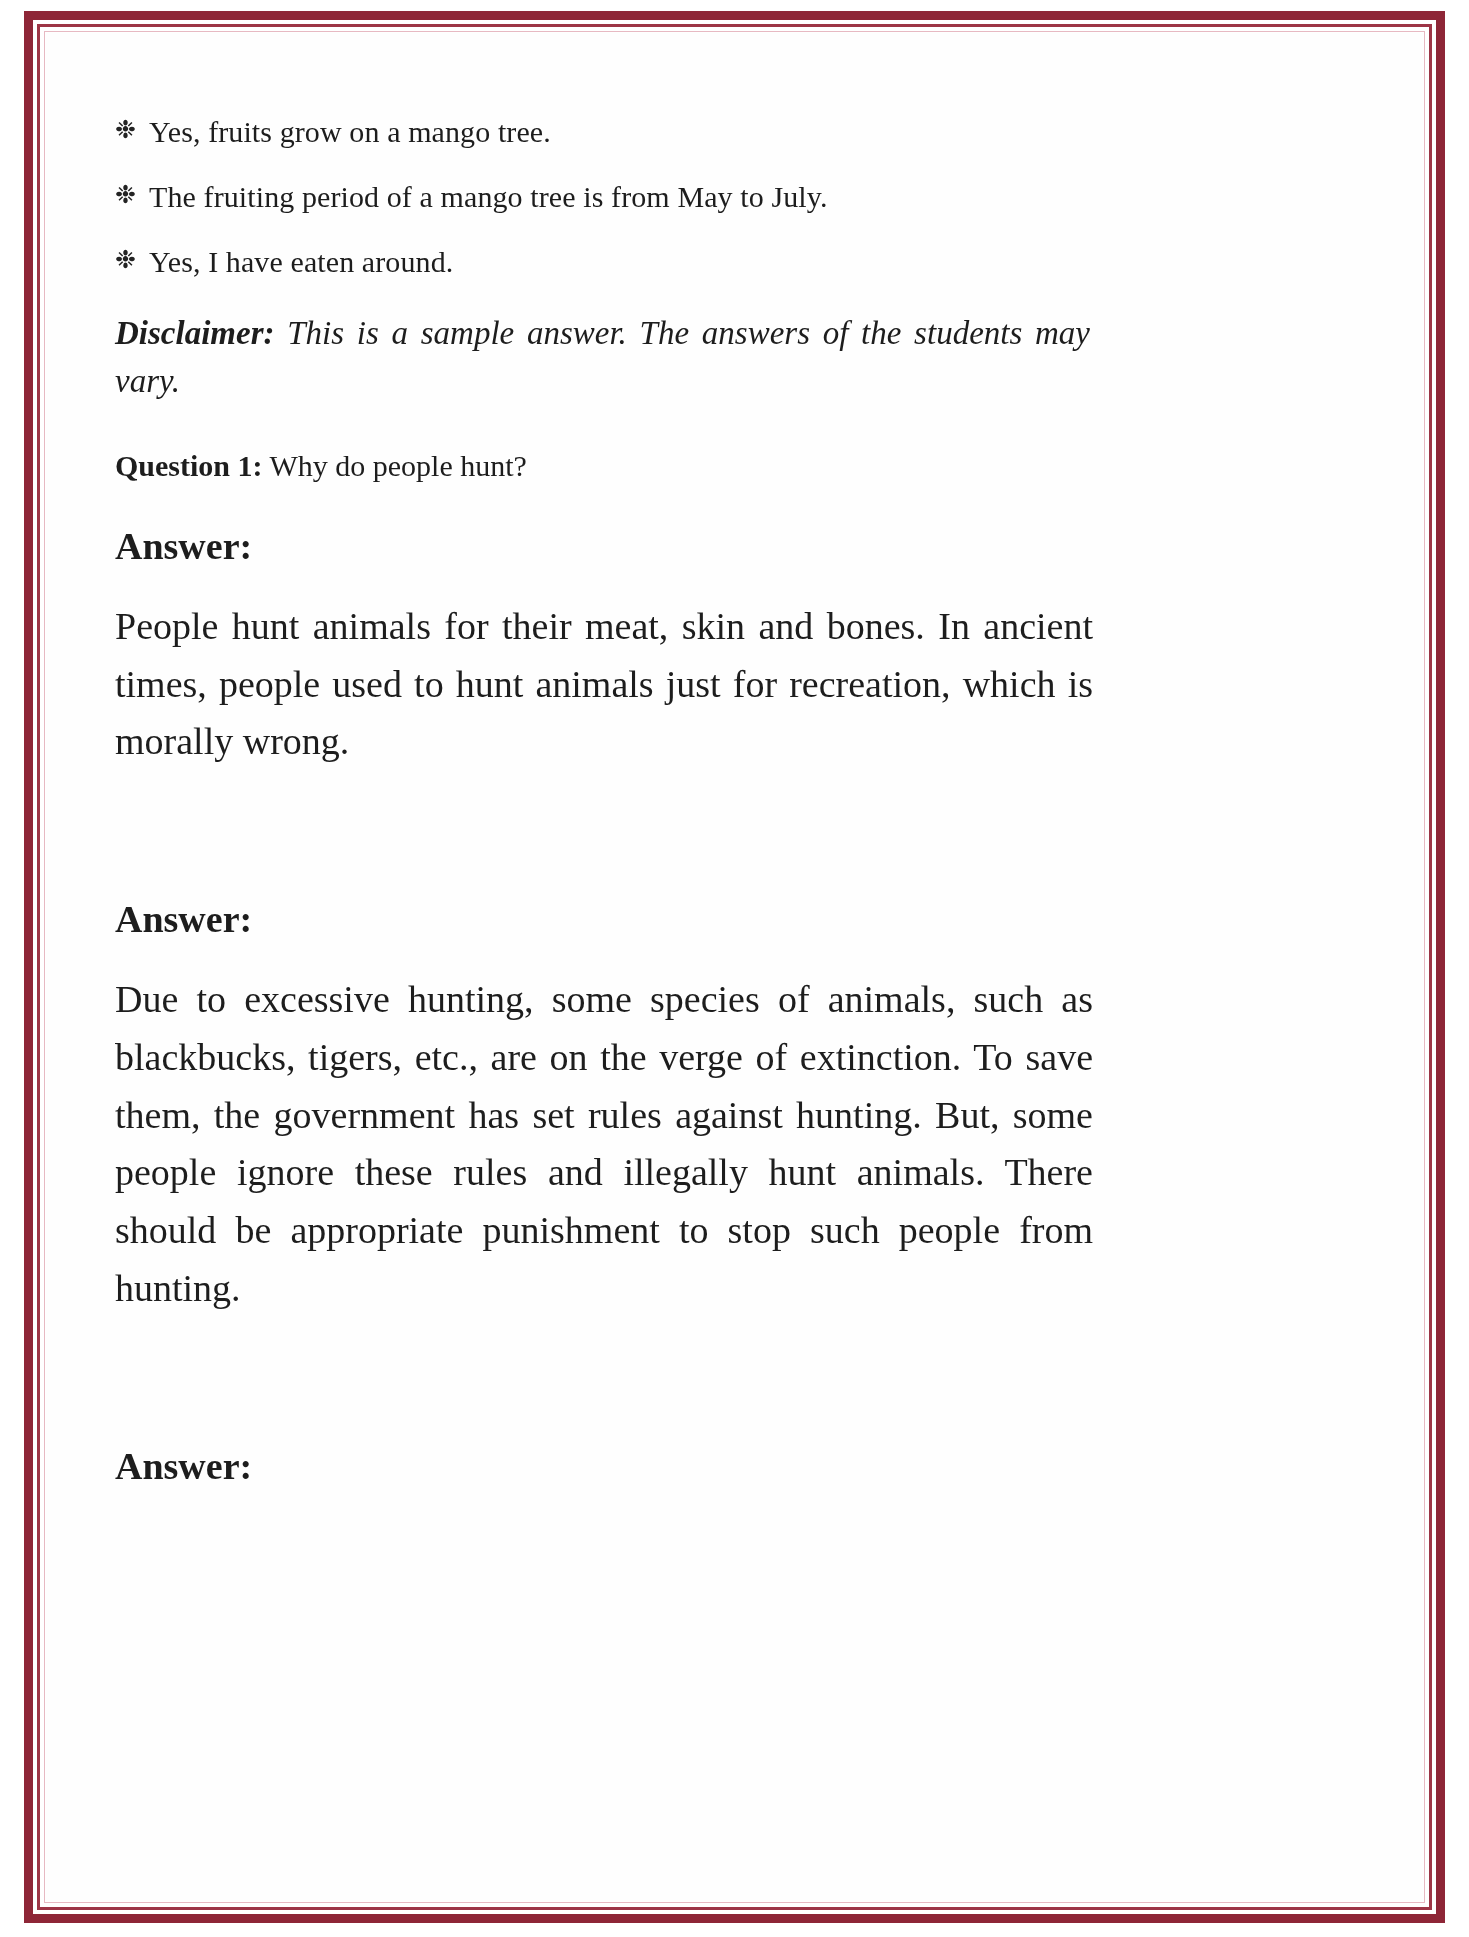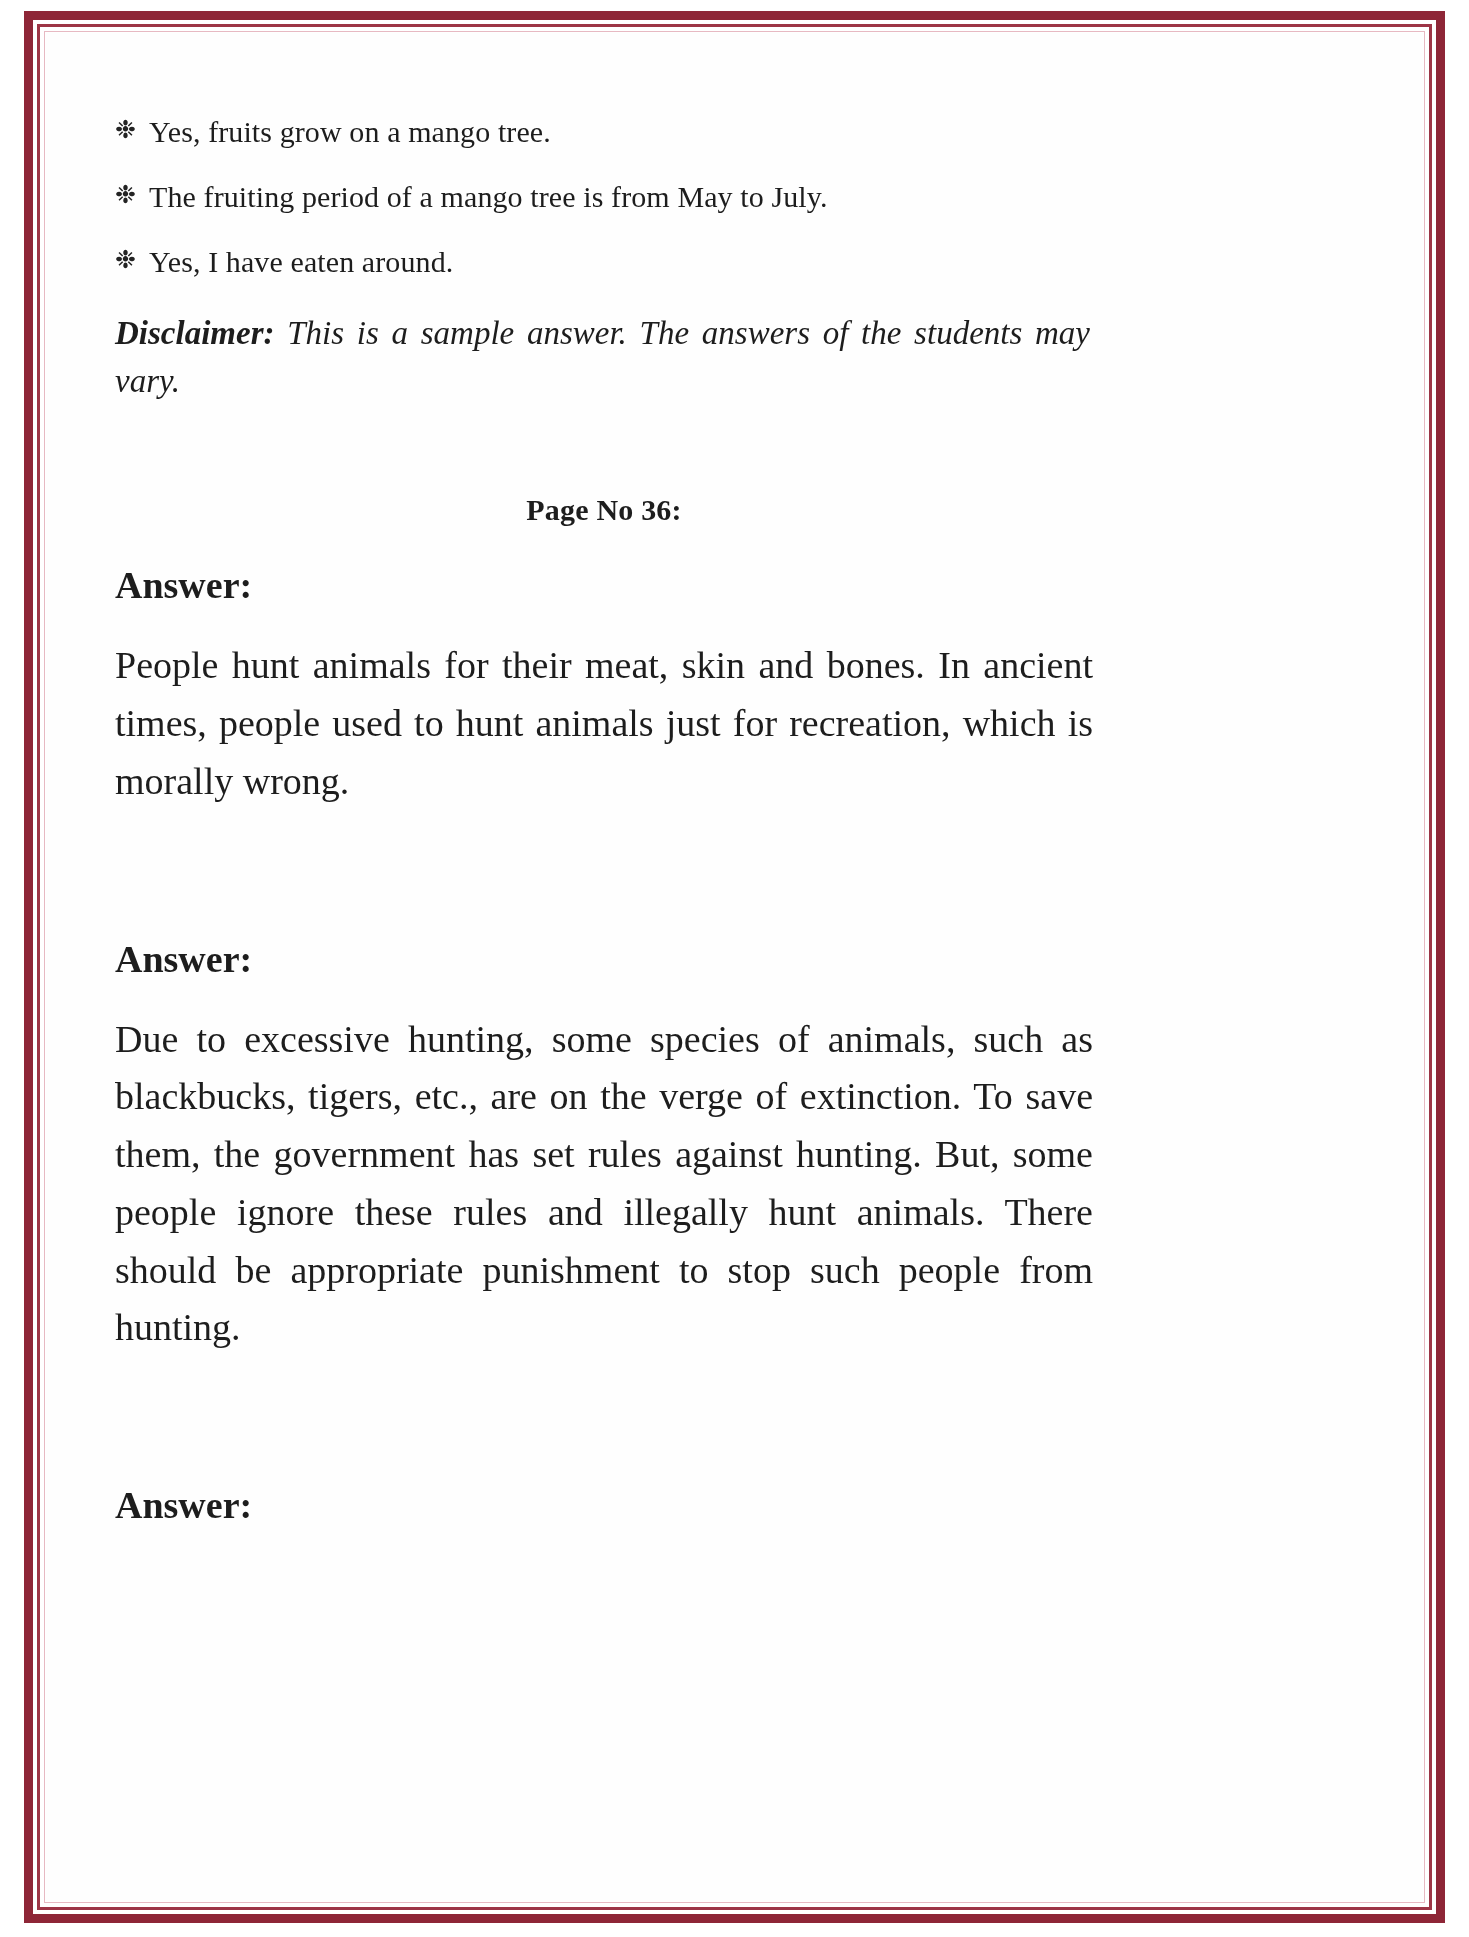--- a/index.html
+++ b/index.html
@@ -162,22 +162,22 @@
       <span class="bullet-glyph">❉</span>
       <span class="bullet-text">The fruiting period of a mango tree is from May to July.</span>
     </div>
     <div class="bullet-line">
       <span class="bullet-glyph">❉</span>
       <span class="bullet-text">Yes, I have eaten around.</span>
     </div>
 
     <p class="disclaimer"><b>Disclaimer:</b><span> This is a sample answer. The answers of the students may vary.</span></p>
 
-    <div class="page-heading">Page No 36:</div>
 
+    <p class="q-line"><span class="q-label">Question 1:</span><span> Why do people hunt?</span></p>
     <div class="answer-label">Answer:</div>
     <p class="answer-body">People hunt animals for their meat, skin and bones. In ancient times, people used to hunt animals just for recreation, which is morally wrong.</p>
 
     <div class="spacer-lg"></div>
 
     <div class="answer-label">Answer:</div>
     <p class="answer-body">Due to excessive hunting, some species of animals, such as blackbucks, tigers, etc., are on the verge of extinction. To save them, the government has set rules against hunting. But, some people ignore these rules and illegally hunt animals. There should be appropriate punishment to stop such people from hunting.</p>
 
     <div class="spacer-lg"></div>
 

